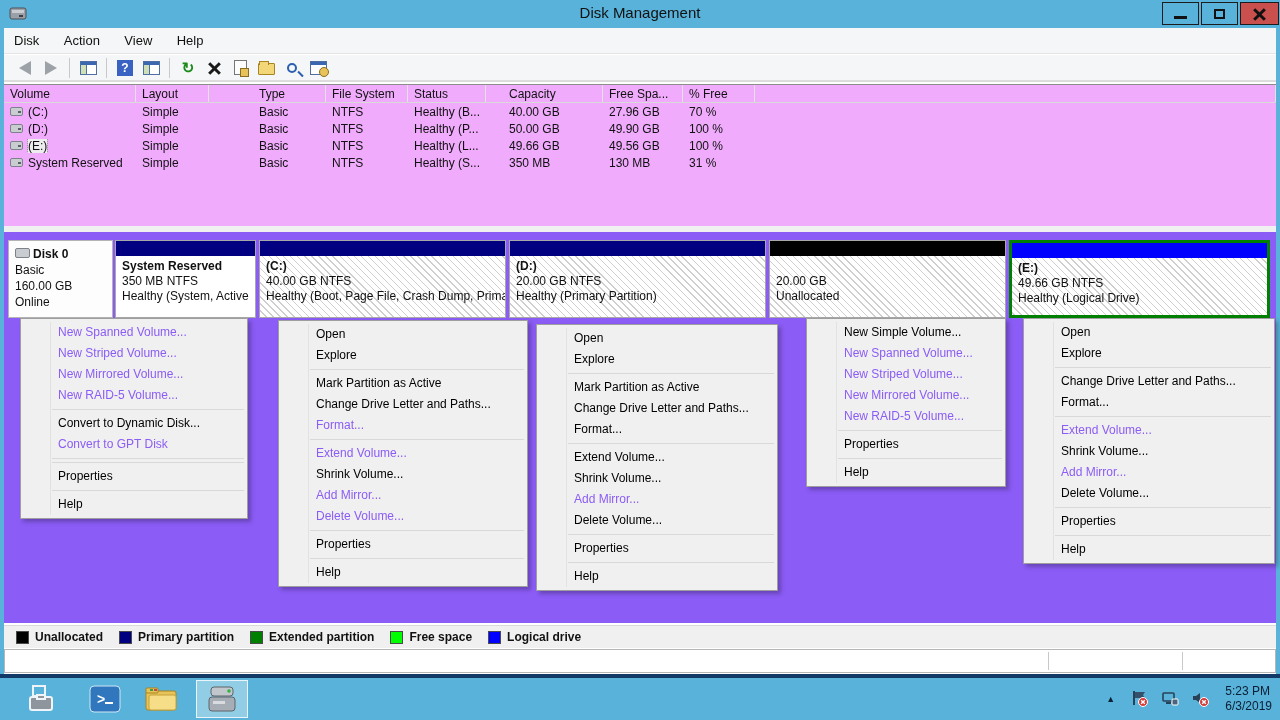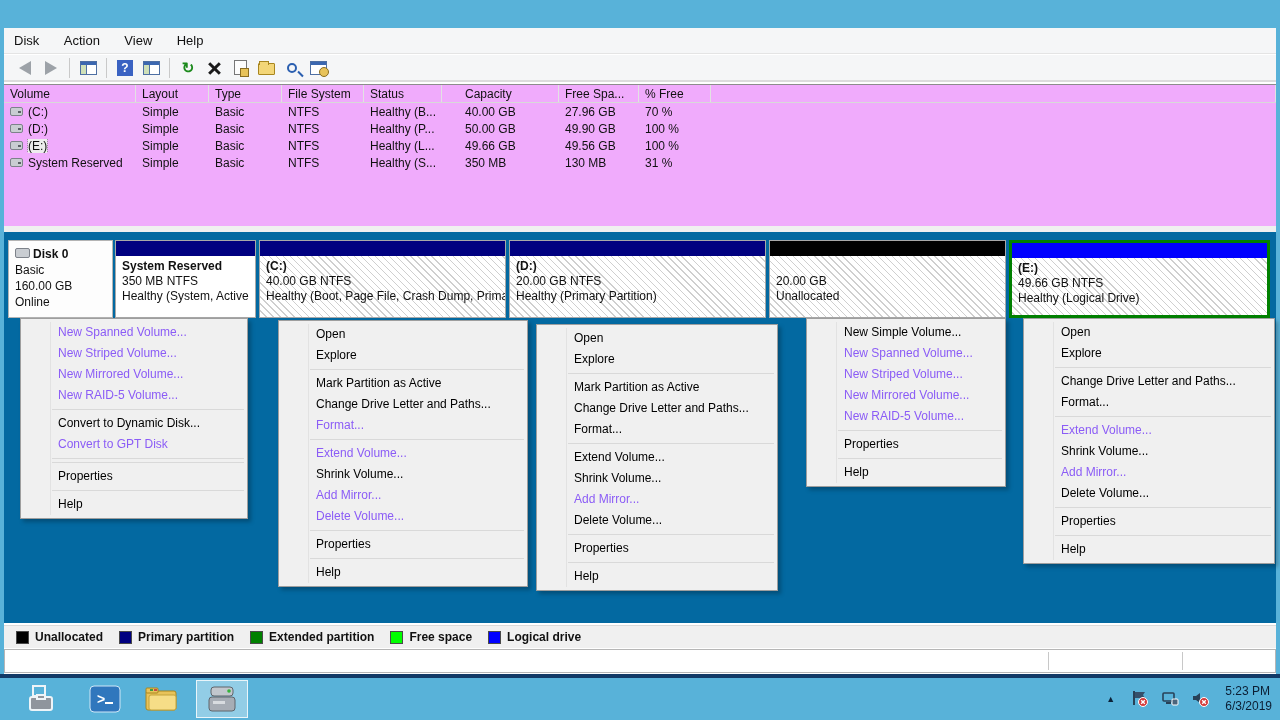--- a/index.html
+++ b/index.html
@@ -45,28 +45,28 @@
   .gearwin { width:17px; height:14px; border:1px solid #4e6fa3; background:#fff; position:relative; }
   .gearwin::before { content:""; position:absolute; left:0; top:0; right:0; height:3px; background:#3b67b0; }
   .gearwin::after { content:""; position:absolute; right:-3px; bottom:-3px; width:8px; height:8px; border-radius:50%; background:#e8c35a; border:1px solid #8a6d20; }
 
   
   .vlist { position:absolute; left:0; top:56px; width:100%; height:146px; background:#f0abfc; }
   .vhead { display:flex; border-top:1px solid #8c8c8c; border-bottom:1px solid #d9d9d9; height:19px; }
   .th { font-size:12px; color:#111; padding:2px 0 0 6px; border-right:1px solid #e2e2e2; white-space:nowrap; overflow:hidden; }
   .tr { display:flex; height:17px; align-items:center; }
   .td { font-size:12px; color:#111; padding-left:6px; white-space:nowrap; overflow:hidden; }
-  .c0{width:132px;} .c1{width:73px;} .c2{width:73px;} .c3{width:82px;} .c4{width:78px;} .c5{width:100px;margin-left:17px;} .c6{width:80px;} .c7{width:72px;} .c8{flex:1;}
+  .c0{width:132px;} .c1{width:73px;} .c2{width:73px;margin-left:44px;} .c3{width:82px;} .c4{width:78px;} .c5{width:100px;margin-left:17px;} .c6{width:80px;} .c7{width:72px;} .c8{flex:1;}
   .drv { display:inline-block; width:13px; height:9px; background:#c9cdd2; border:1px solid #7d828a; border-radius:2px; margin-right:5px; position:relative; top:0px; }
   .drv::after { content:""; position:absolute; right:1px; top:3px; width:3px; height:2px; background:#5c6167; }
   .tr.focused .vol-label { background:#ededed; outline:1px dotted #9a9a9a; }
 
   
   .splitter { position:absolute; left:0; top:198px; width:100%; height:6px; background:#f0f0f0; }
-  .diskarea { position:absolute; left:0; top:204px; width:100%; height:391px; background:#0369a1; }
+  .diskarea { position:absolute; left:0; top:204px; width:100%; height:391px; background:#8b5cf6; }
   .disk-label { position:absolute; left:4px; top:8px; width:105px; height:78px; background:#fdfdfd; border:1px solid #b4b4b4; padding:5px 0 0 6px; font-size:12px; line-height:16px; color:#111; }
   .disk-label .dname { font-weight:bold; }
   .dicon { display:inline-block; width:15px; height:10px; background:#c9cdd2; border:1px solid #7d828a; border-radius:2px; margin-right:3px; }
   .part { position:absolute; top:8px; height:78px; border:1px solid #a8a8a8; background:#fff; overflow:hidden; }
   .part-bar { height:15px; width:100%; }
   .part-body { padding:3px 0 0 6px; font-size:12px; line-height:15px; color:#111; white-space:nowrap; overflow:hidden; height:61px; background:#fff; }
   .part.hatched .part-body { background-image:repeating-linear-gradient(45deg, #ffffff 0 4px, #cfcfcf 4px 5px); }
   .part-title { font-weight:bold; min-height:15px; }
   .part.extended { border:3px solid #008000; }
 
@@ -93,20 +93,40 @@
   .tray { position:absolute; right:8px; top:0; height:42px; display:flex; align-items:center; }
   .tray-arrow { font-size:9px; color:#0b2239; margin-right:10px; }
   .tray-ico { margin:0 6px; position:relative; width:18px; height:18px; }
   .clock { margin-left:10px; font-size:12px; color:#0b1e33; line-height:15px; text-align:left; }
 </style>
 </head>
 <body>
 
 <div id="screen">
 
+  <div class="titlebar">
+    <svg class="title-icon" width="18" height="17" viewBox="0 0 18 17">
+      <rect x="1" y="3" width="16" height="11" rx="2" fill="#9aa0a8" stroke="#4c5158"></rect>
+      <rect x="3" y="5" width="12" height="3" fill="#c9cdd2"></rect>
+      <rect x="10" y="10" width="4" height="2" fill="#3c4046"></rect>
+    </svg>
+    <div class="win-title">Disk Management</div>
+    <div class="winbtns">
+      <div class="winbtn">
+          <span class="glyph-min"></span>
+        </div>
+      <div class="winbtn">
+          <span class="glyph-max"></span>
+        </div>
+      <div class="winbtn close">
+          <span class="glyph-x1"></span>
+          <span class="glyph-x2"></span>
+        </div>
+    </div>
+  </div>
 
   <div class="win-content">
 
     <div class="menubar">
       <span class="mitem">Disk</span>
       <span class="mitem">Action</span>
       <span class="mitem">View</span>
       <span class="mitem">Help</span>
     </div>
 

